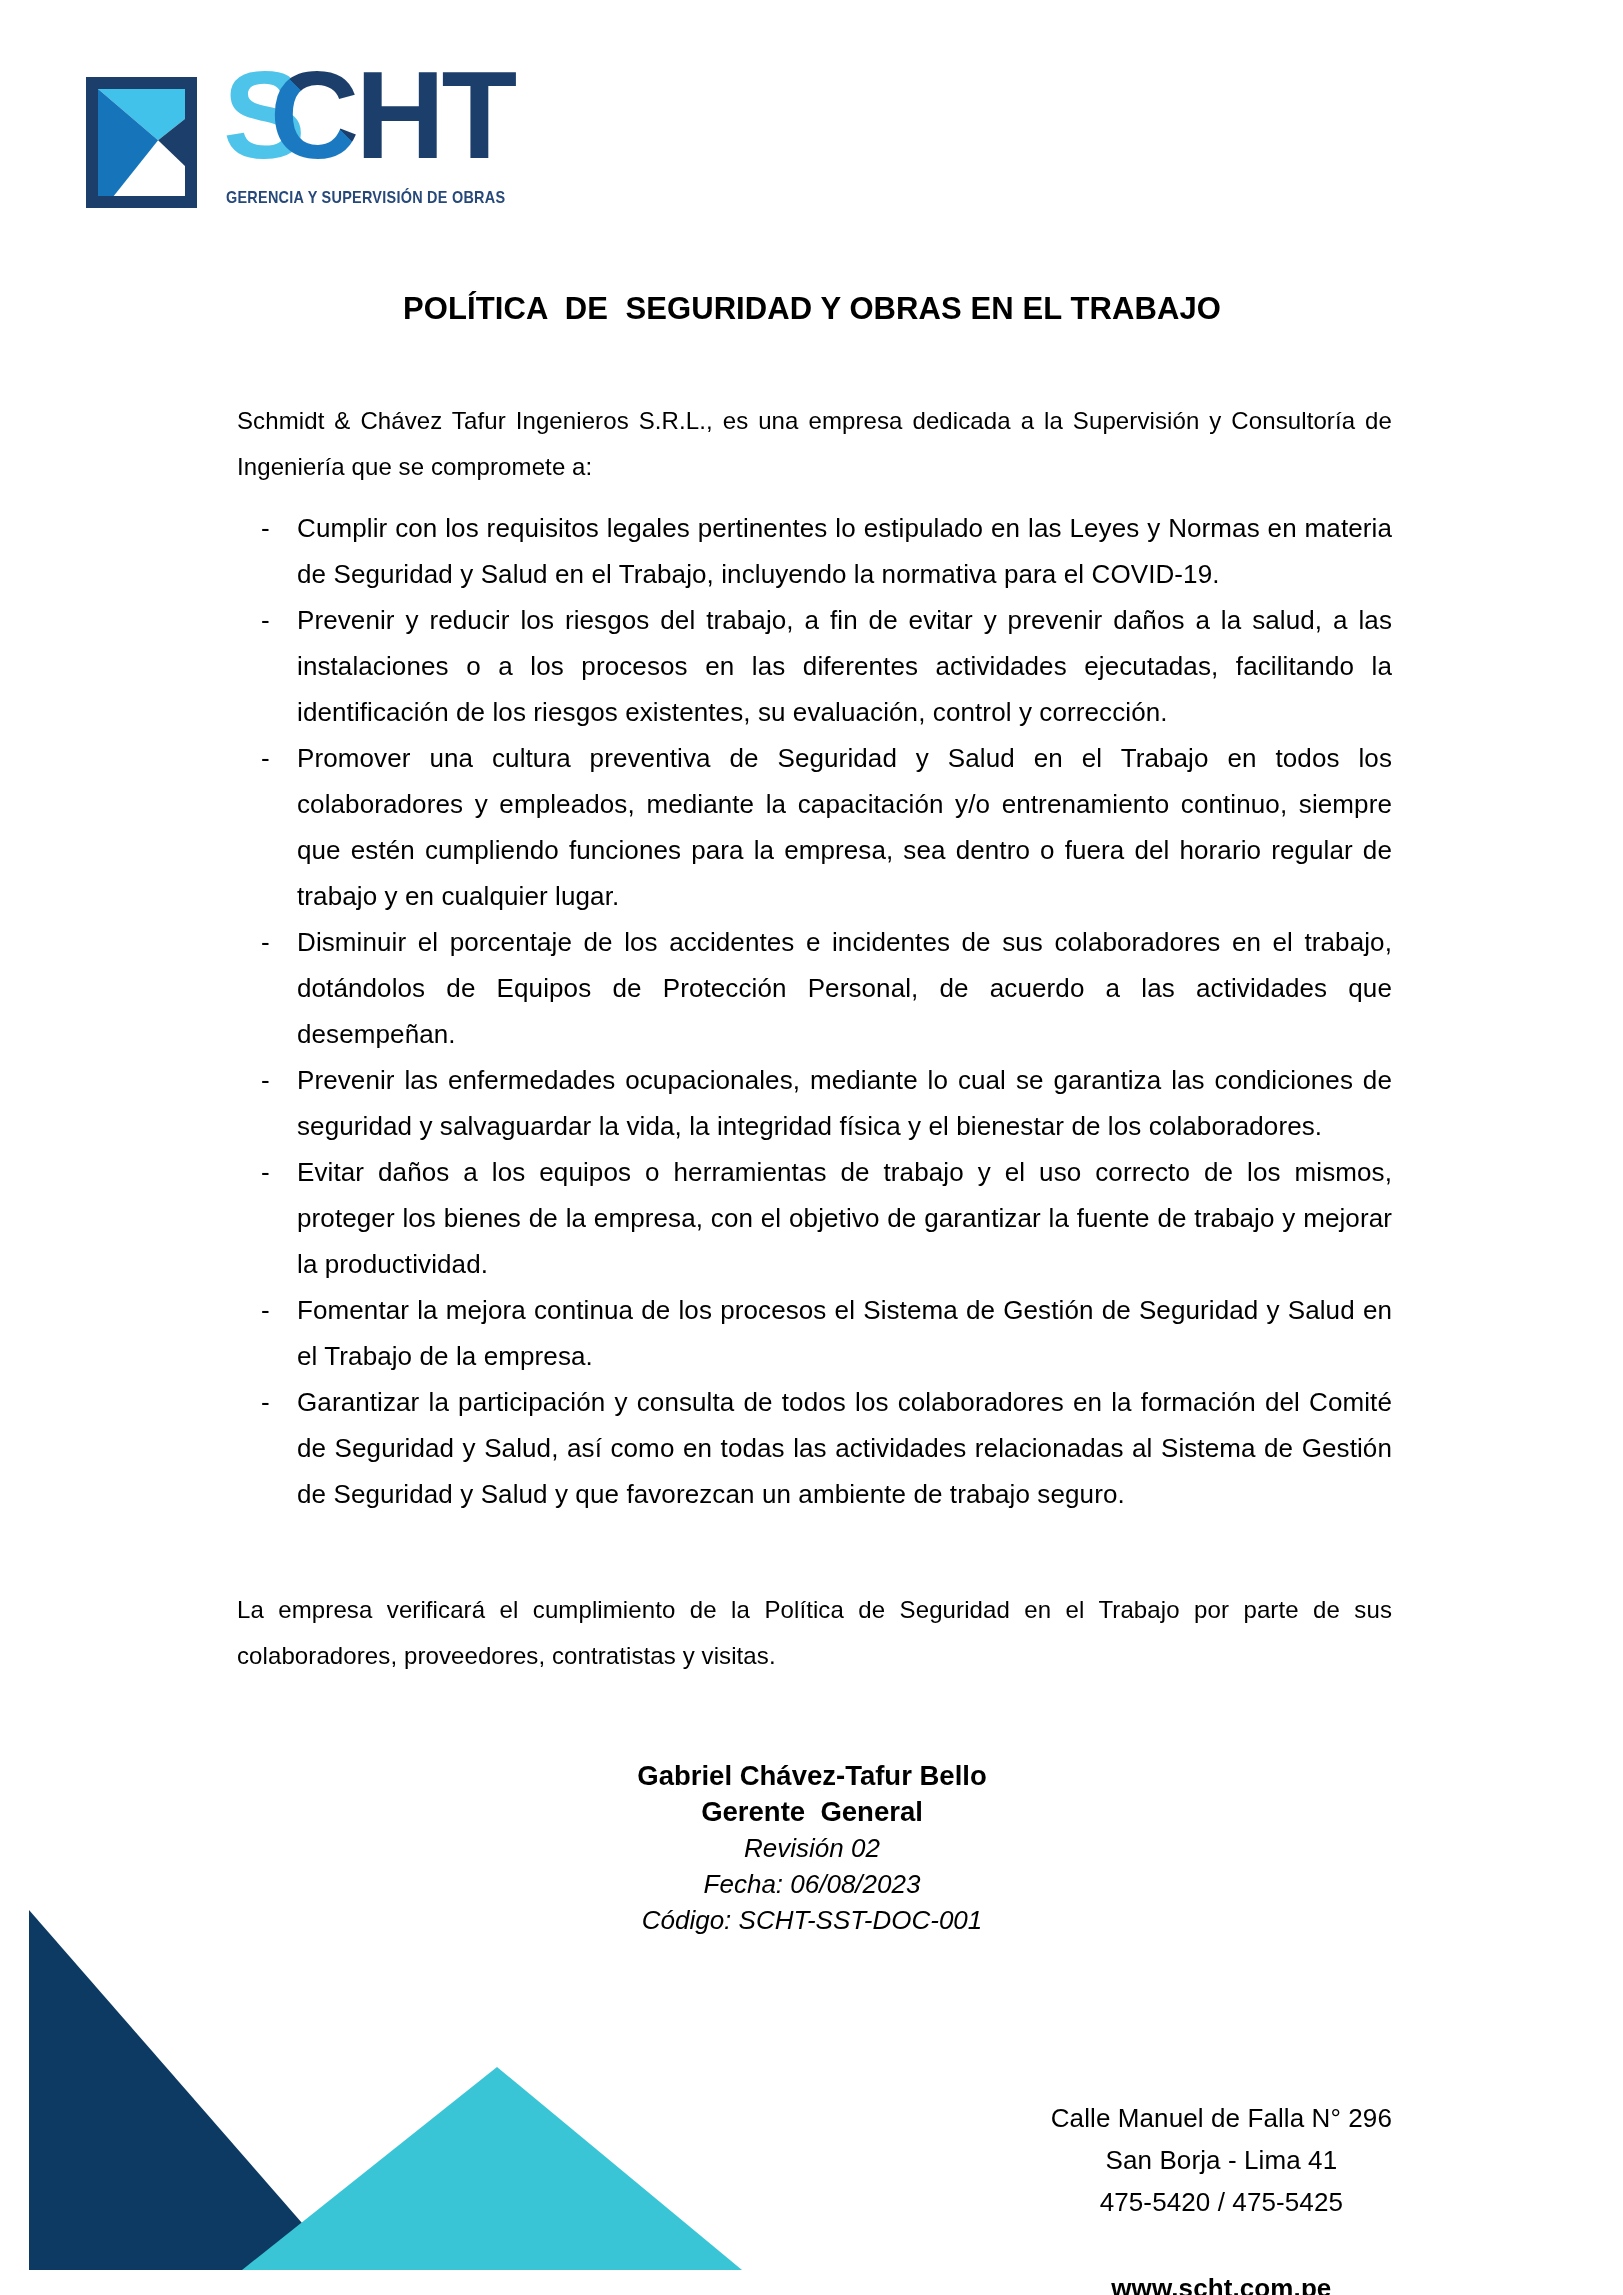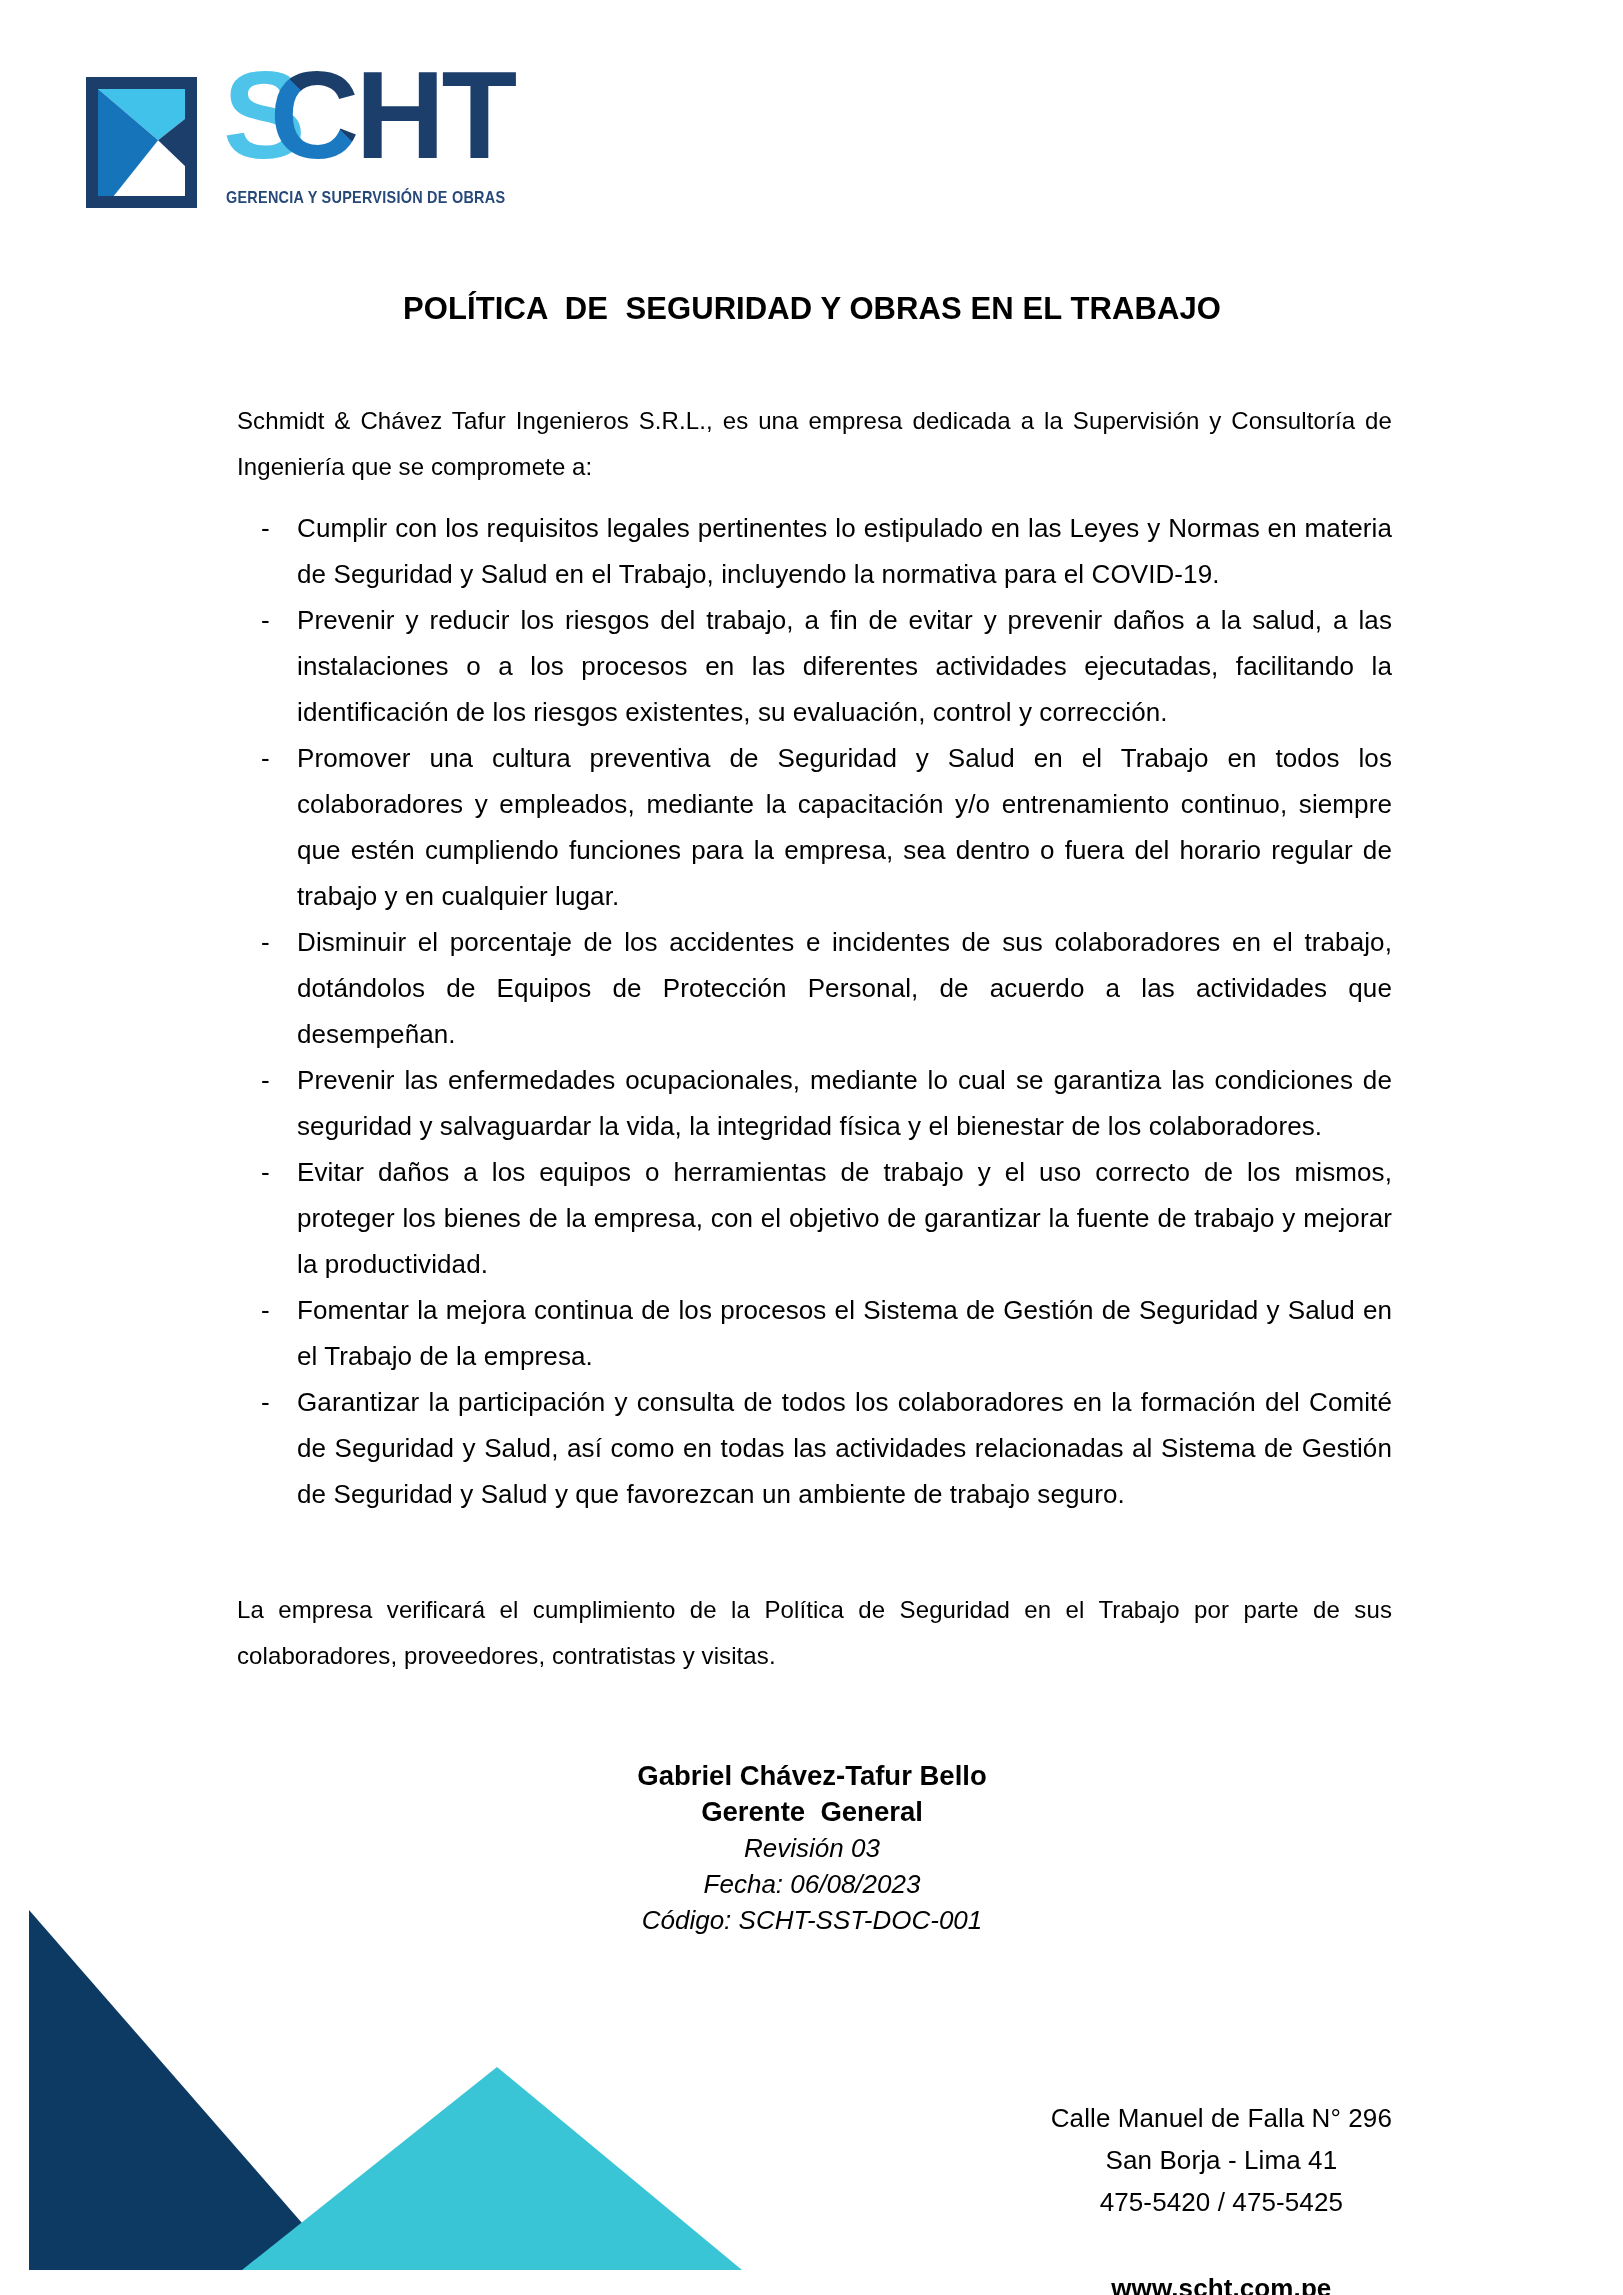--- a/index.html
+++ b/index.html
@@ -119,21 +119,21 @@
     <li><span class="dash">-</span><span>Evitar daños a los equipos o herramientas de trabajo y el uso correcto de los mismos, proteger los bienes de la empresa, con el objetivo de garantizar la fuente de trabajo y mejorar la productividad.</span></li>
     <li><span class="dash">-</span><span>Fomentar la mejora continua de los procesos el Sistema de Gestión de Seguridad y Salud en el Trabajo de la empresa.</span></li>
     <li><span class="dash">-</span><span>Garantizar la participación y consulta de todos los colaboradores en la formación del Comité de Seguridad y Salud, así como en todas las actividades relacionadas al Sistema de Gestión de Seguridad y Salud y que favorezcan un ambiente de trabajo seguro.</span></li>
   </ul>
 
   <p class="para closing">La empresa verificará el cumplimiento de la Política de Seguridad en el Trabajo por parte de sus colaboradores, proveedores, contratistas y visitas.</p>
 
   <div class="signature">
     <div class="sig-name">Gabriel Chávez-Tafur Bello</div>
     <div class="sig-role">Gerente  General</div>
-    <div class="sig-meta">Revisión 03</div>
+    <div class="sig-meta">Revisión 02</div>
     <div class="sig-meta">Fecha: 06/08/2023</div>
     <div class="sig-meta">Código: SCHT-SST-DOC-001</div>
   </div>
 
   <div class="tri-footer-navy"></div>
   <div class="tri-footer-teal"></div>
 
   <div class="footer-address">
     <div>Calle Manuel de Falla N° 296</div>
     <div>San Borja - Lima 41</div>

